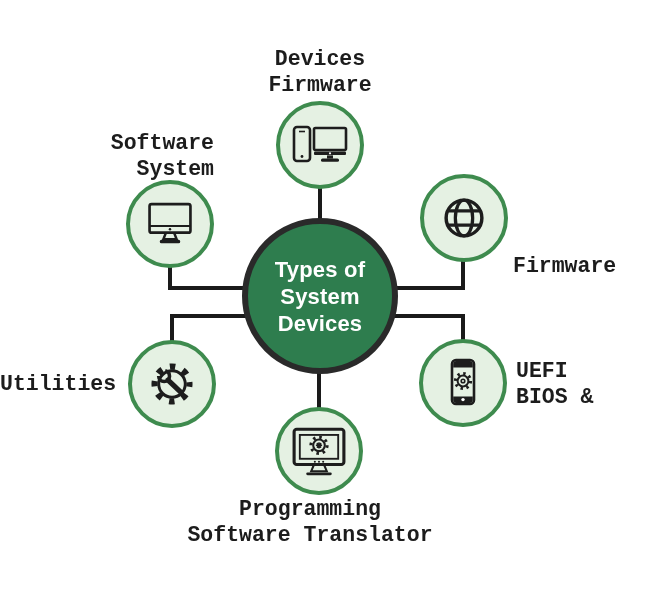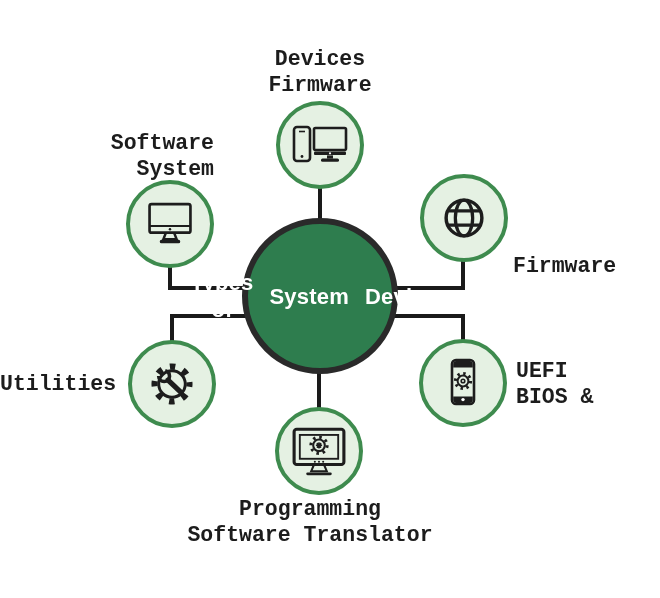--- a/index.html
+++ b/index.html
@@ -14,23 +14,22 @@
   }
   .conn{position:absolute;background:var(--connector);}
   .node-circle{
     position:absolute;width:80px;height:80px;border-radius:50%;
     background:var(--node-fill);border:4px solid var(--node-stroke);
     display:flex;align-items:center;justify-content:center;box-sizing:content-box;
   }
   .center-circle{
     position:absolute;left:242px;top:218px;width:144px;height:144px;border-radius:50%;
     background:var(--center-fill);border:6px solid var(--center-stroke);
-    display:flex;flex-direction:row;align-items:center;justify-content:center;
+    display:flex;flex-direction:column;align-items:center;justify-content:center;
     box-sizing:content-box;
-    gap:16px;
   }
   .center-circle span{
     display:block;color:var(--center-text);font-weight:700;font-size:22px;
     line-height:27px;text-align:center;letter-spacing:.2px;
   }
   .label{
     position:absolute;color:var(--label-text);font-weight:700;font-size:21.5px;
     line-height:26px;
   }
   .label span{display:block;font-family:Liberation Mono, monospace;}

